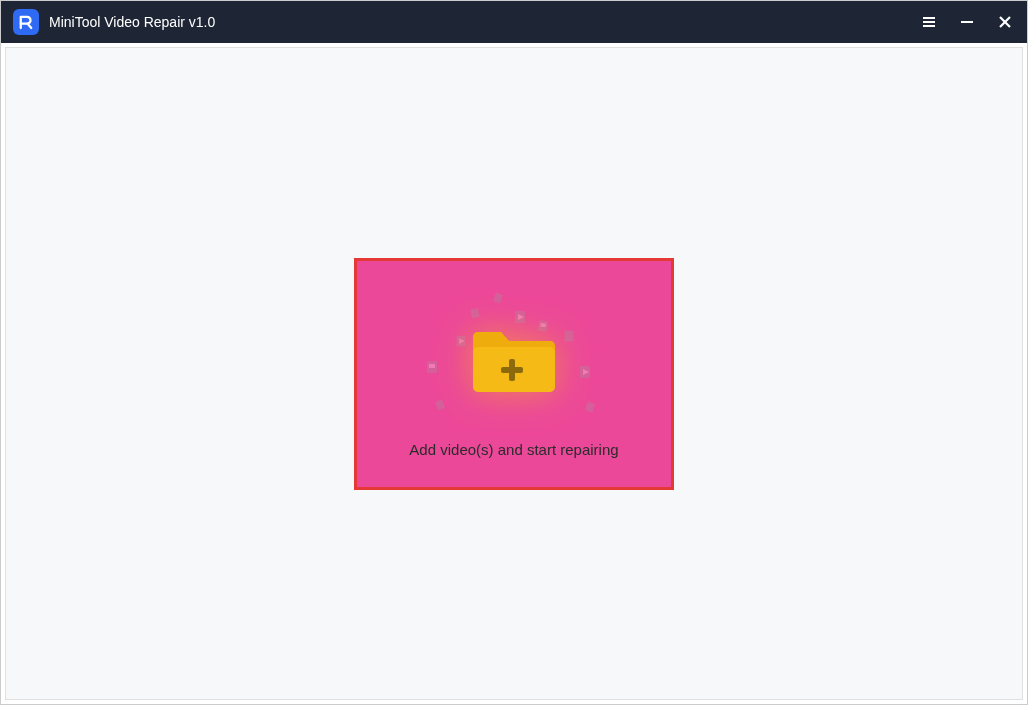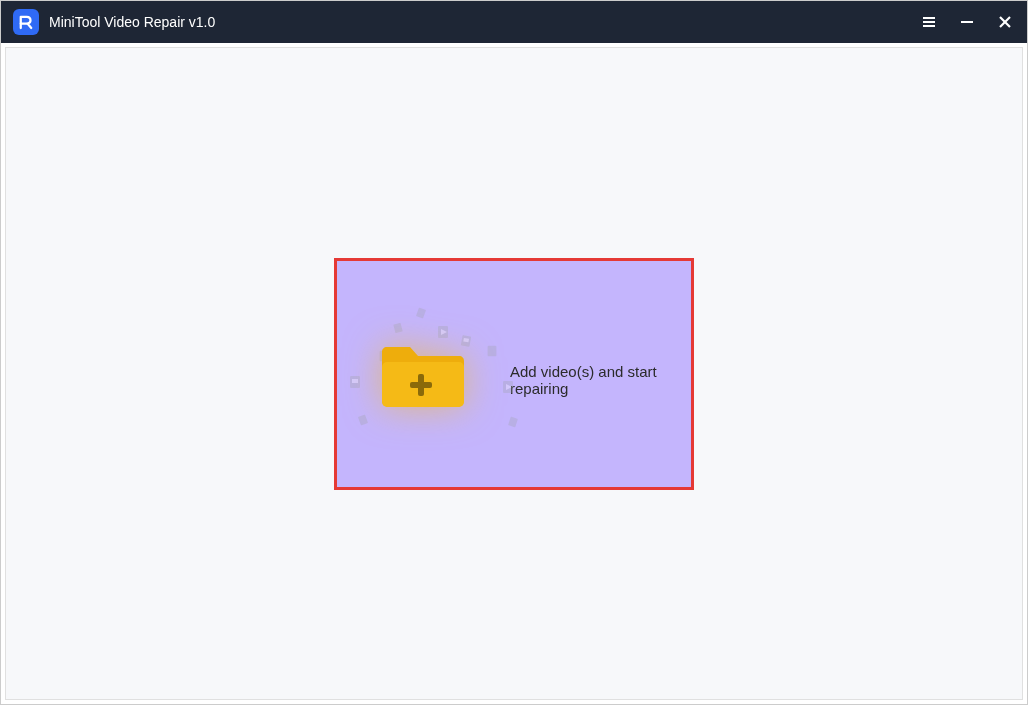--- a/index.html
+++ b/index.html
@@ -66,26 +66,26 @@
     .content {
       flex: 1;
       background: #f7f8fa;
       display: flex;
       align-items: center;
       justify-content: center;
       margin: 4px;
       border: 1px solid #e0e0e0;
     }
     .dropzone {
-      width: 360px;
+      width: 320px;
       height: 232px;
-      background: #c4b5fd;
+      background: #ec4899;
       border: 3px solid #e53935;
       display: flex;
-      flex-direction: row;
+      flex-direction: column;
       align-items: center;
       justify-content: center;
       cursor: pointer;
       position: relative;
     }
     .folder-wrap {
       position: relative;
       width: 200px;
       height: 140px;
       display: flex;

